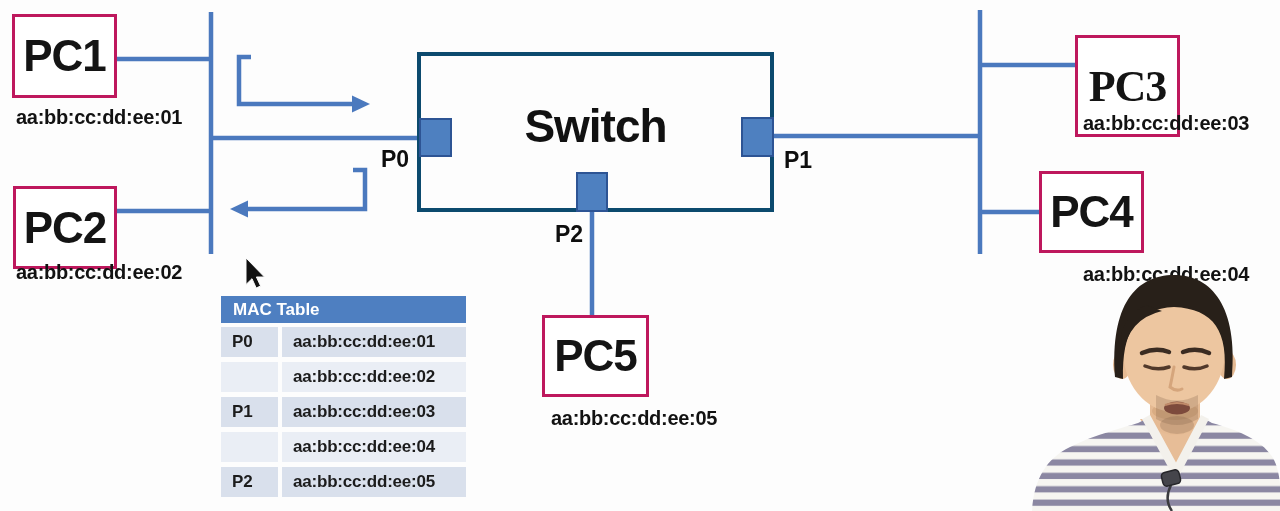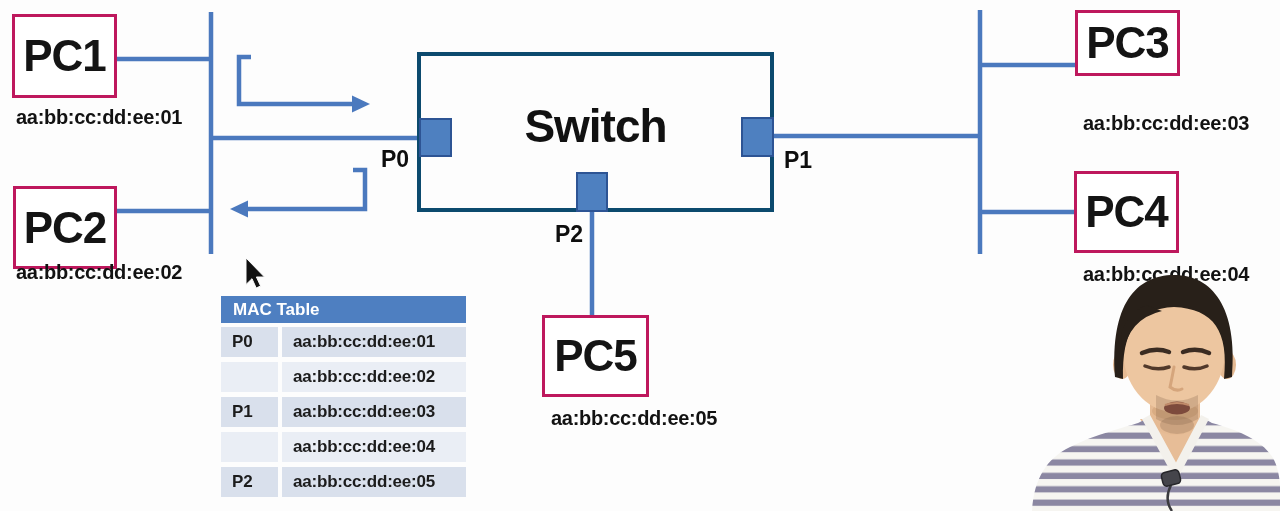--- a/index.html
+++ b/index.html
@@ -8,22 +8,22 @@
     font-family:"Liberation Sans",sans-serif;overflow:hidden;
   }
   .wires{position:absolute;left:0;top:0;width:1280px;height:511px;pointer-events:none;}
   .pcbox{
     position:absolute;box-sizing:border-box;background:#ffffff;
     border:3px solid #be185d;display:flex;align-items:center;justify-content:center;
     font-weight:700;font-size:44px;color:#141414;letter-spacing:-1px;
   }
   #pc1{left:12px;top:14px;width:105px;height:84px;}
   #pc2{left:13px;top:170px;width:104px;height:83px;margin-top:16px;}
-  #pc3{left:1075px;top:10px;width:105px;height:66px;}
-  #pc4{left:1074px;top:171px;width:105px;height:82px;}
+  #pc3{left:1075px;top:35px;width:105px;height:102px;font-family:Liberation Serif, serif;}
+  #pc4{left:1039px;top:171px;width:105px;height:82px;}
   #pc5{left:542px;top:315px;width:107px;height:82px;}
   .switchbox{
     position:absolute;left:417px;top:52px;width:357px;height:160px;box-sizing:border-box;
     border:4px solid #0c4a6e;background:#fdfdfd;display:flex;align-items:center;justify-content:center;
     font-weight:700;font-size:46px;color:#111;padding-bottom:12px;letter-spacing:-1px;
   }
   .port{position:absolute;box-sizing:border-box;background:#4e80c0;border:2px solid #2d5494;}
   #port0{left:419px;top:118px;width:33px;height:39px;}
   #port1{left:741px;top:117px;width:33px;height:40px;}
   #port2{left:576px;top:172px;width:32px;height:40px;}

